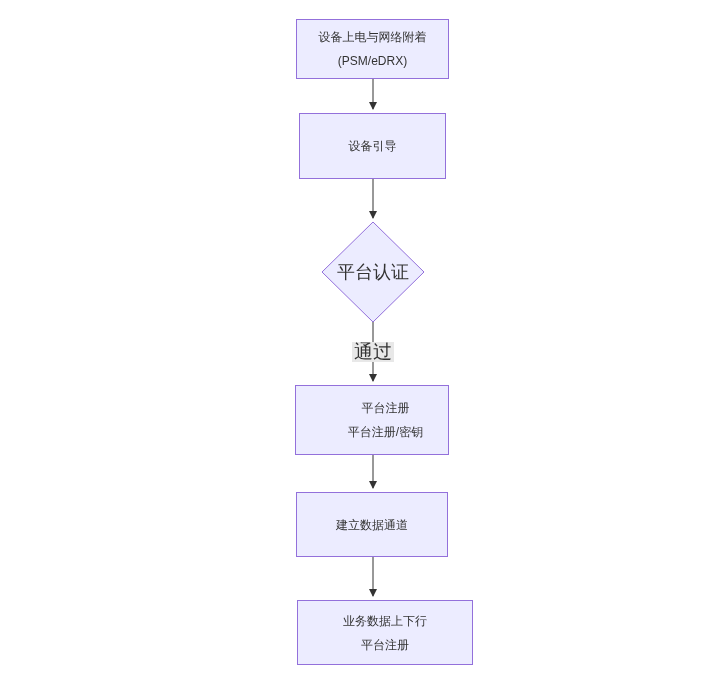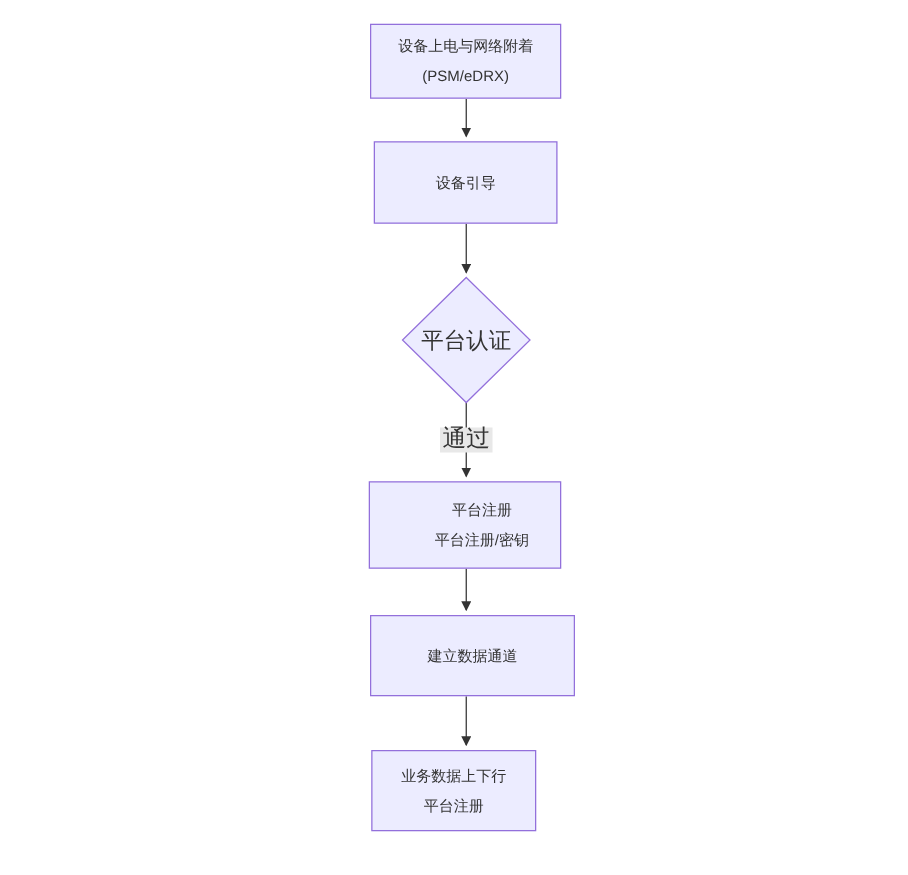--- a/index.html
+++ b/index.html
@@ -69,22 +69,22 @@
     color:var(--text);
     font-size:19px;
     line-height:20px;
     padding:0 2px;
     text-align:center;
   }
   
   .node-a{left:296px;top:19px;width:153px;height:60px;}
   .node-b{left:299px;top:113px;width:147px;height:66px;}
   .node-d{left:295px;top:385px;width:154px;height:70px;padding-left:27px;}
-  .node-e{left:296px;top:492px;width:164px;height:65px;}
-  .node-f{left:297px;top:600px;width:132px;height:65px;}
+  .node-e{left:296px;top:492px;width:152px;height:65px;}
+  .node-f{left:297px;top:600px;width:176px;height:65px;}
   .label-c{left:323px;top:232px;width:100px;height:80px;}
   .elabel-pass{left:373px;top:352px;}
 </style>
 </head>
 <body>
 
 <div class="canvas">
 
   <svg class="edges-layer" width="726" height="700" viewBox="0 0 726 700" xmlns="http://www.w3.org/2000/svg">
     <defs>

